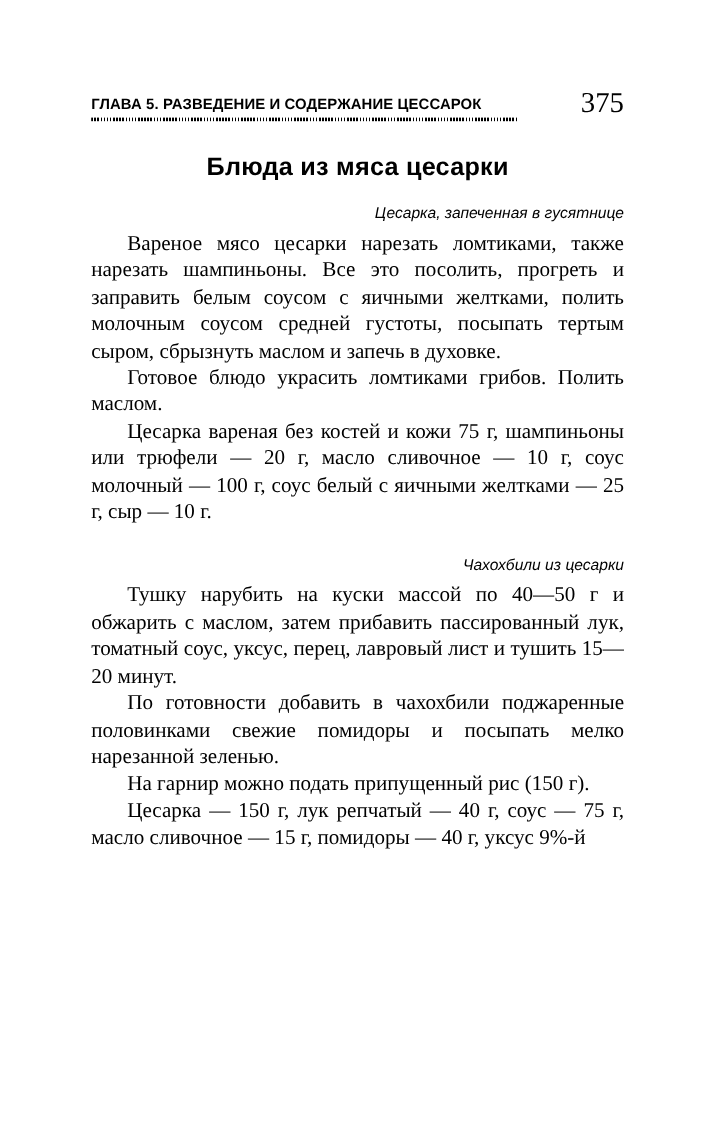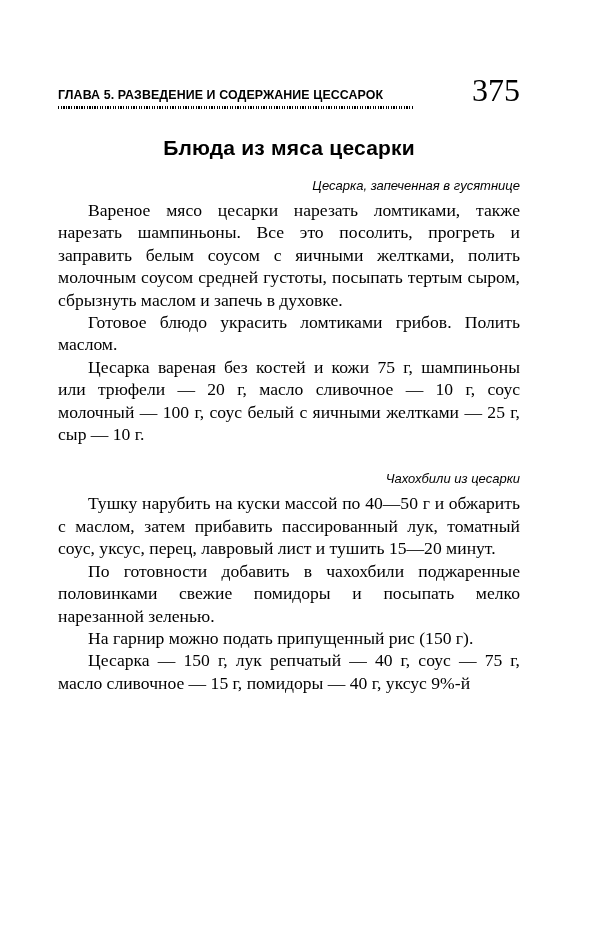--- a/index.html
+++ b/index.html
@@ -14,41 +14,41 @@
     font-family: "Liberation Serif", serif;
     color: #000000;
     overflow: hidden;
   }
   .page {
     position: absolute;
     left: 0; top: 0;
     width: 600px;
     height: 934px;
     box-sizing: border-box;
-    padding: 72px 80px 0 58px;
+    padding: 72px 80px 0 76px;
     border-radius: 25px;
   }
 
   
   .header-row {
     display: flex;
     align-items: baseline;
     justify-content: space-between;
     margin-bottom: 2px;
   }
   .header-title {
     font-family: "Liberation Sans", sans-serif;
     font-size: 12.4px;
     font-weight: 700;
     letter-spacing: 0.1px;
     white-space: nowrap;
   }
   .page-number {
     font-family: "Liberation Serif", serif;
-    font-size: 32px;
+    font-size: 24px;
     font-weight: 400;
     line-height: 1;
     position: relative;
     top: 2px;
   }
   .rule {
     height: 3px;
     background-image: repeating-linear-gradient(
         to right,
         #000 0px, #000 1.3px,

